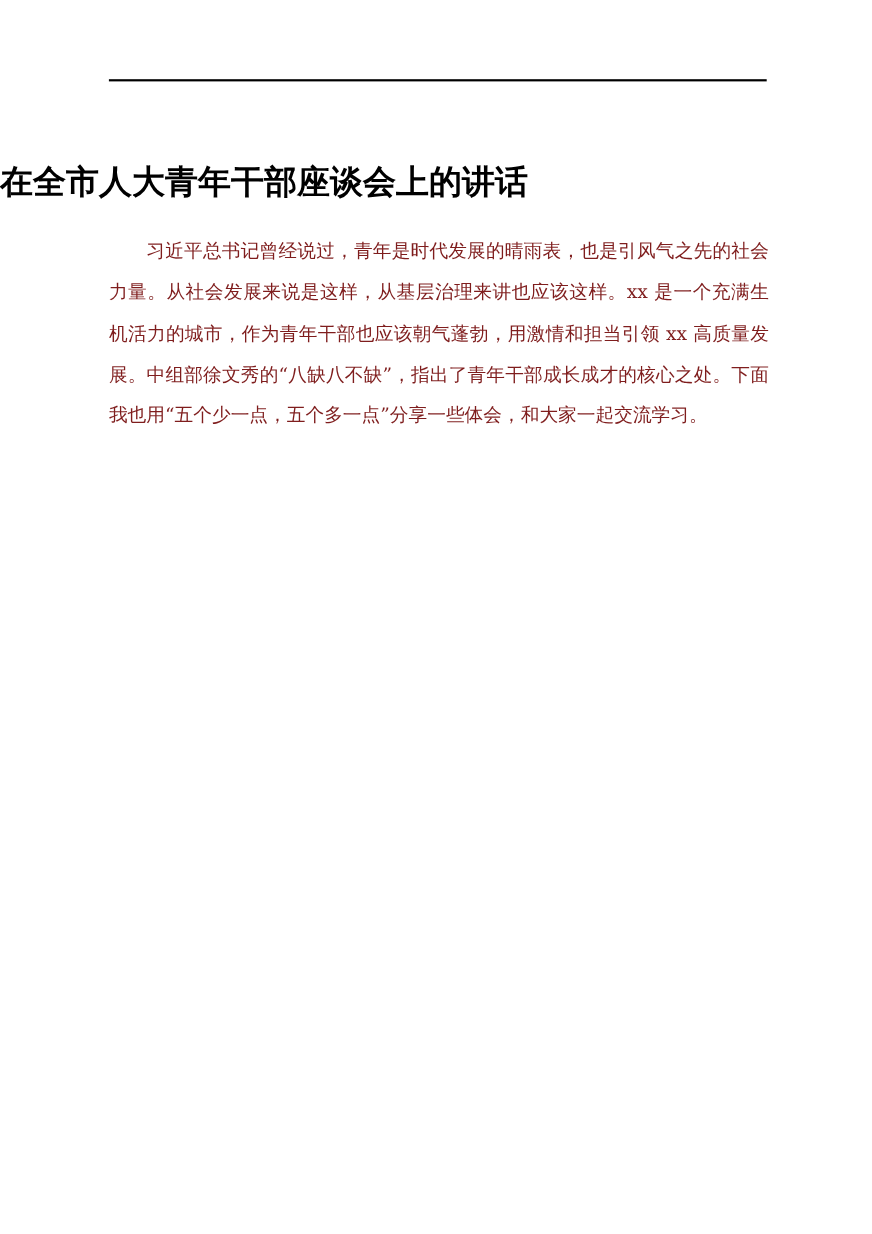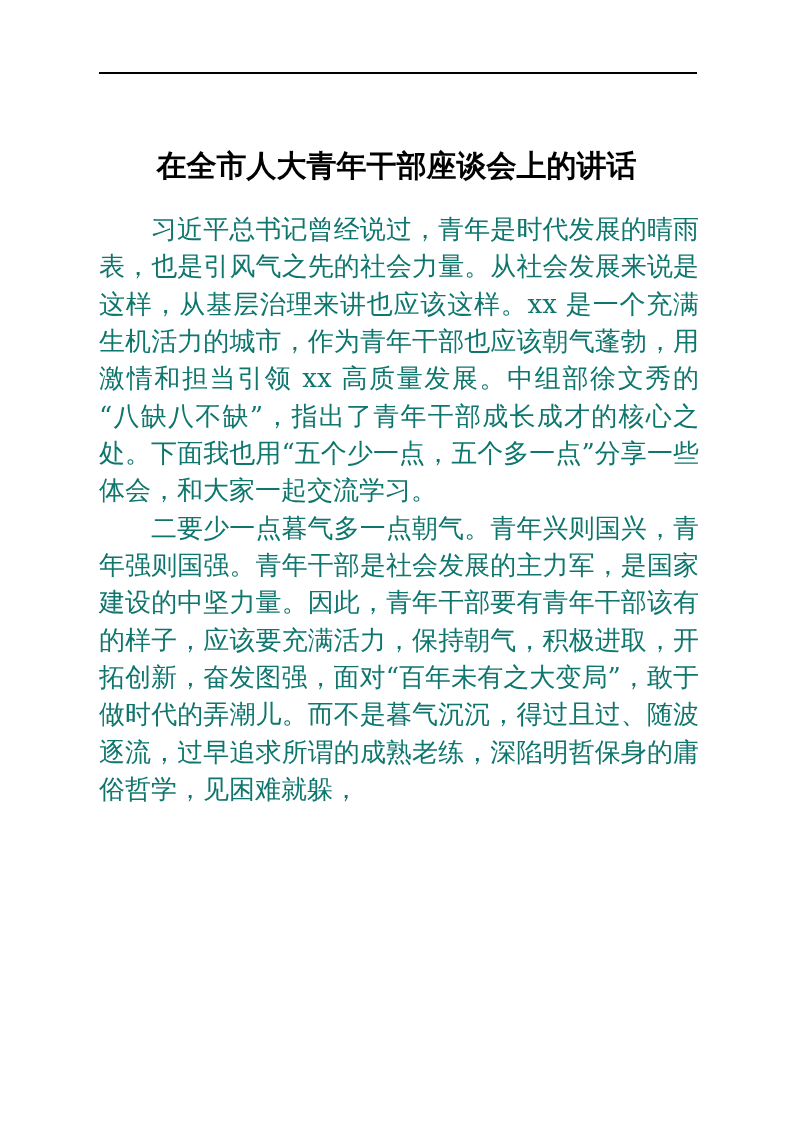--- a/index.html
+++ b/index.html
@@ -22,47 +22,45 @@
     width: 598px;
     height: 2px;
     background: #000000;
   }
   .doc-title {
     position: absolute;
     top: 146px;
     left: 0;
     width: 793px;
     margin: 0;
-    text-align: center;
     font-family: "Liberation Sans", "DejaVu Sans", sans-serif;
     font-weight: bold;
     font-size: 30px;
     line-height: 40px;
     color: #000000;
     letter-spacing: 0px;
   }
   .doc-body {
     position: absolute;
     top: 211px;
     left: 99px;
     width: 600px;
-    color: #0f766e;
-    font-size: 26px;
+    color: #7f1d1d;
+    font-size: 17px;
     line-height: 37.33px;
     text-align: justify;
   }
   .doc-body p {
     margin: 0;
     padding: 0;
     text-indent: 2em;
   }
 </style>
 </head>
 <body>
 
 <div class="page">
   <div class="header-rule"></div>
   <h1 class="doc-title">在全市人大青年干部座谈会上的讲话</h1>
   <div class="doc-body" id="doc-body">
       <p>习近平总书记曾经说过，青年是时代发展的晴雨表，也是引风气之先的社会力量。从社会发展来说是这样，从基层治理来讲也应该这样。xx 是一个充满生机活力的城市，作为青年干部也应该朝气蓬勃，用激情和担当引领 xx 高质量发展。中组部徐文秀的“八缺八不缺”，指出了青年干部成长成才的核心之处。下面我也用“五个少一点，五个多一点”分享一些体会，和大家一起交流学习。</p>
-      <p>二要少一点暮气多一点朝气。青年兴则国兴，青年强则国强。青年干部是社会发展的主力军，是国家建设的中坚力量。因此，青年干部要有青年干部该有的样子，应该要充满活力，保持朝气，积极进取，开拓创新，奋发图强，面对“百年未有之大变局”，敢于做时代的弄潮儿。而不是暮气沉沉，得过且过、随波逐流，过早追求所谓的成熟老练，深陷明哲保身的庸俗哲学，见困难就躲，</p>
     </div>
 </div>
 
 </body></html>

